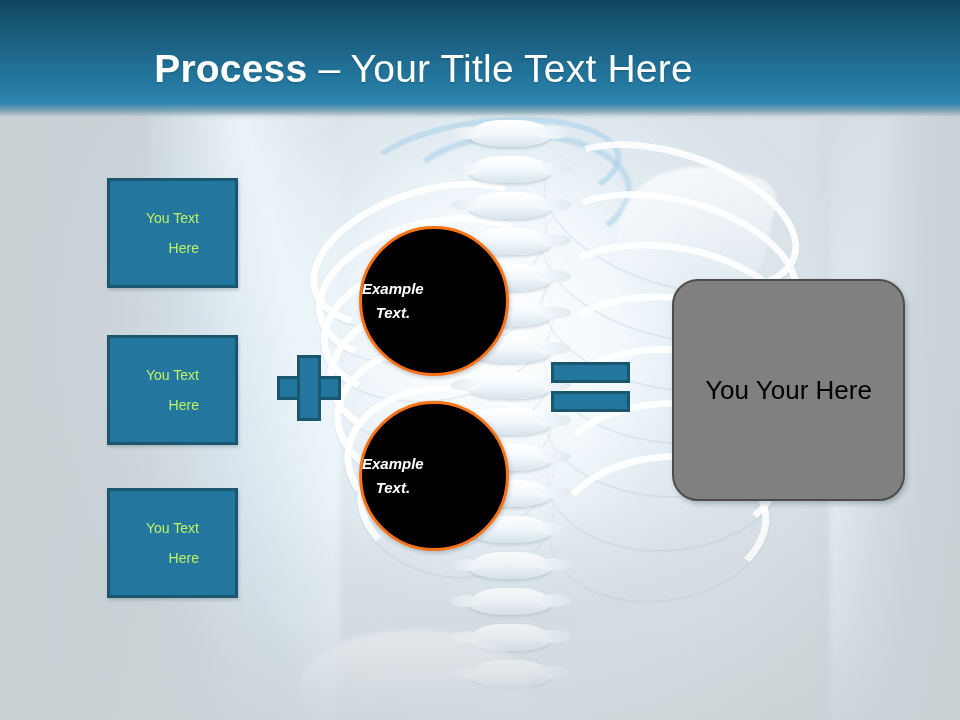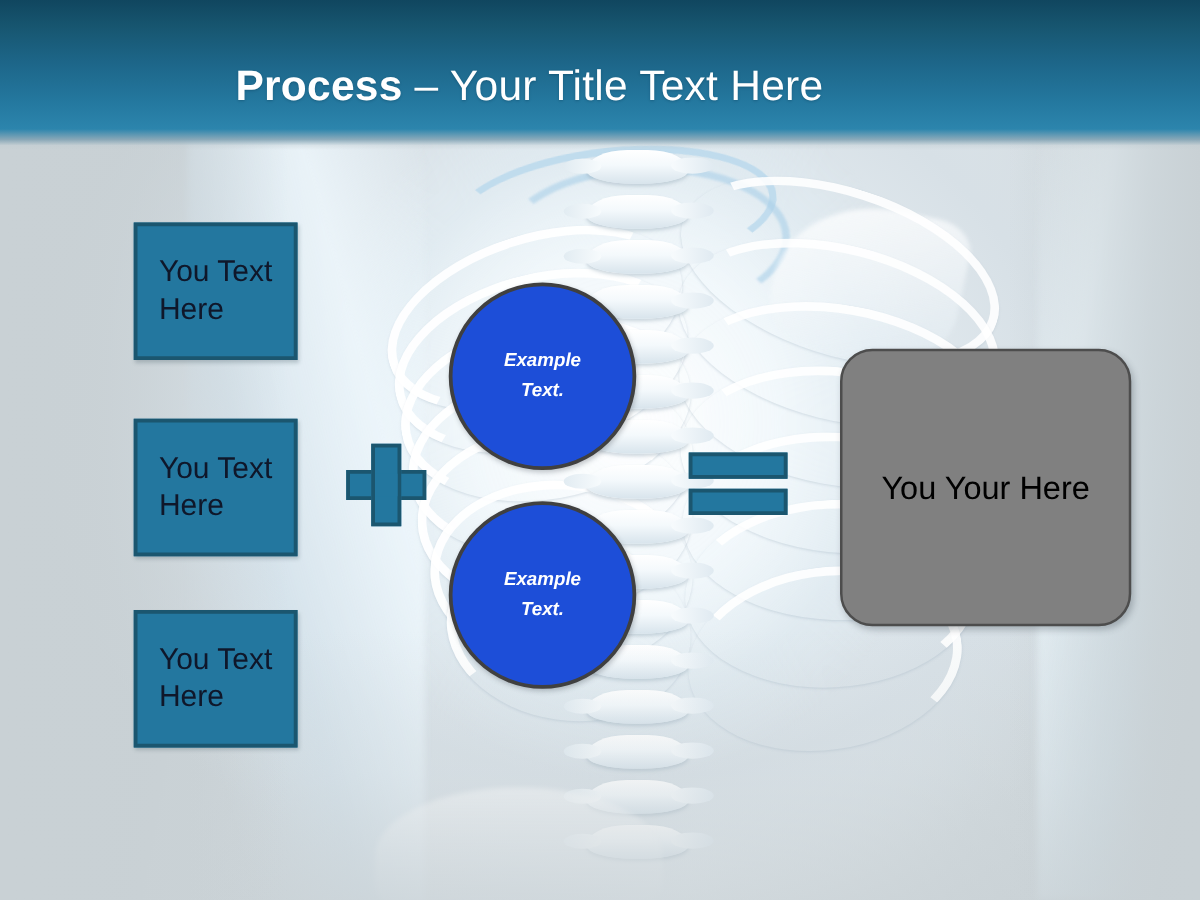--- a/index.html
+++ b/index.html
@@ -179,21 +179,21 @@
         rgba(190,203,209,0.35) 97%,
         rgba(201,209,213,0) 100%);
   }
   .header-title {
     position: absolute;
     left: 0;
     top: 48px;
     width: 847px;
     text-align: center;
     color: #ffffff;
-    font-size: 34px;
+    font-size: 39px;
     line-height: 42px;
     letter-spacing: 0.2px;
     white-space: nowrap;
     text-shadow: 0 1px 2px rgba(0,40,60,0.28);
   }
   .title-strong { font-weight: bold; }
   .title-rest { font-weight: normal; }
 
   
   .teal-box {
@@ -202,24 +202,24 @@
     height: 110px;
     background: #23779f;
     border: 3px solid #1b566f;
     box-sizing: border-box;
     display: flex;
     align-items: center;
     justify-content: center;
     box-shadow: 1px 2px 3px rgba(70,90,100,0.28);
   }
   .teal-box-label {
-    color: #0f172a;
-    font-size: 24px;
+    color: #bef264;
+    font-size: 14px;
     line-height: 30px;
-    text-align: left;
+    text-align: right;
     font-weight: normal;
     padding: 0 8px;
   }
   #box1 { left: 107px; top: 178px; }
   #box2 { left: 107px; top: 335px; }
   #box3 { left: 107px; top: 488px; }
 
   
   .plus {
     position: absolute;
@@ -262,26 +262,26 @@
   }
   .eq-bar-top { top: 0; }
   .eq-bar-bottom { top: 29px; }
 
   
   .circle {
     position: absolute;
     width: 150px;
     height: 150px;
     border-radius: 50%;
-    background: #1d4ed8;
-    border: 3px solid #404040;
+    background: #000000;
+    border: 3px solid #f97316;
     box-sizing: border-box;
     display: flex;
     align-items: center;
-    justify-content: center;
+    justify-content: flex-start;
     box-shadow: 1px 2px 4px rgba(60,70,78,0.3);
   }
   .circle-label {
     color: #ffffff;
     font-size: 15px;
     line-height: 24px;
     font-weight: bold;
     font-style: italic;
     text-align: center;
   }

